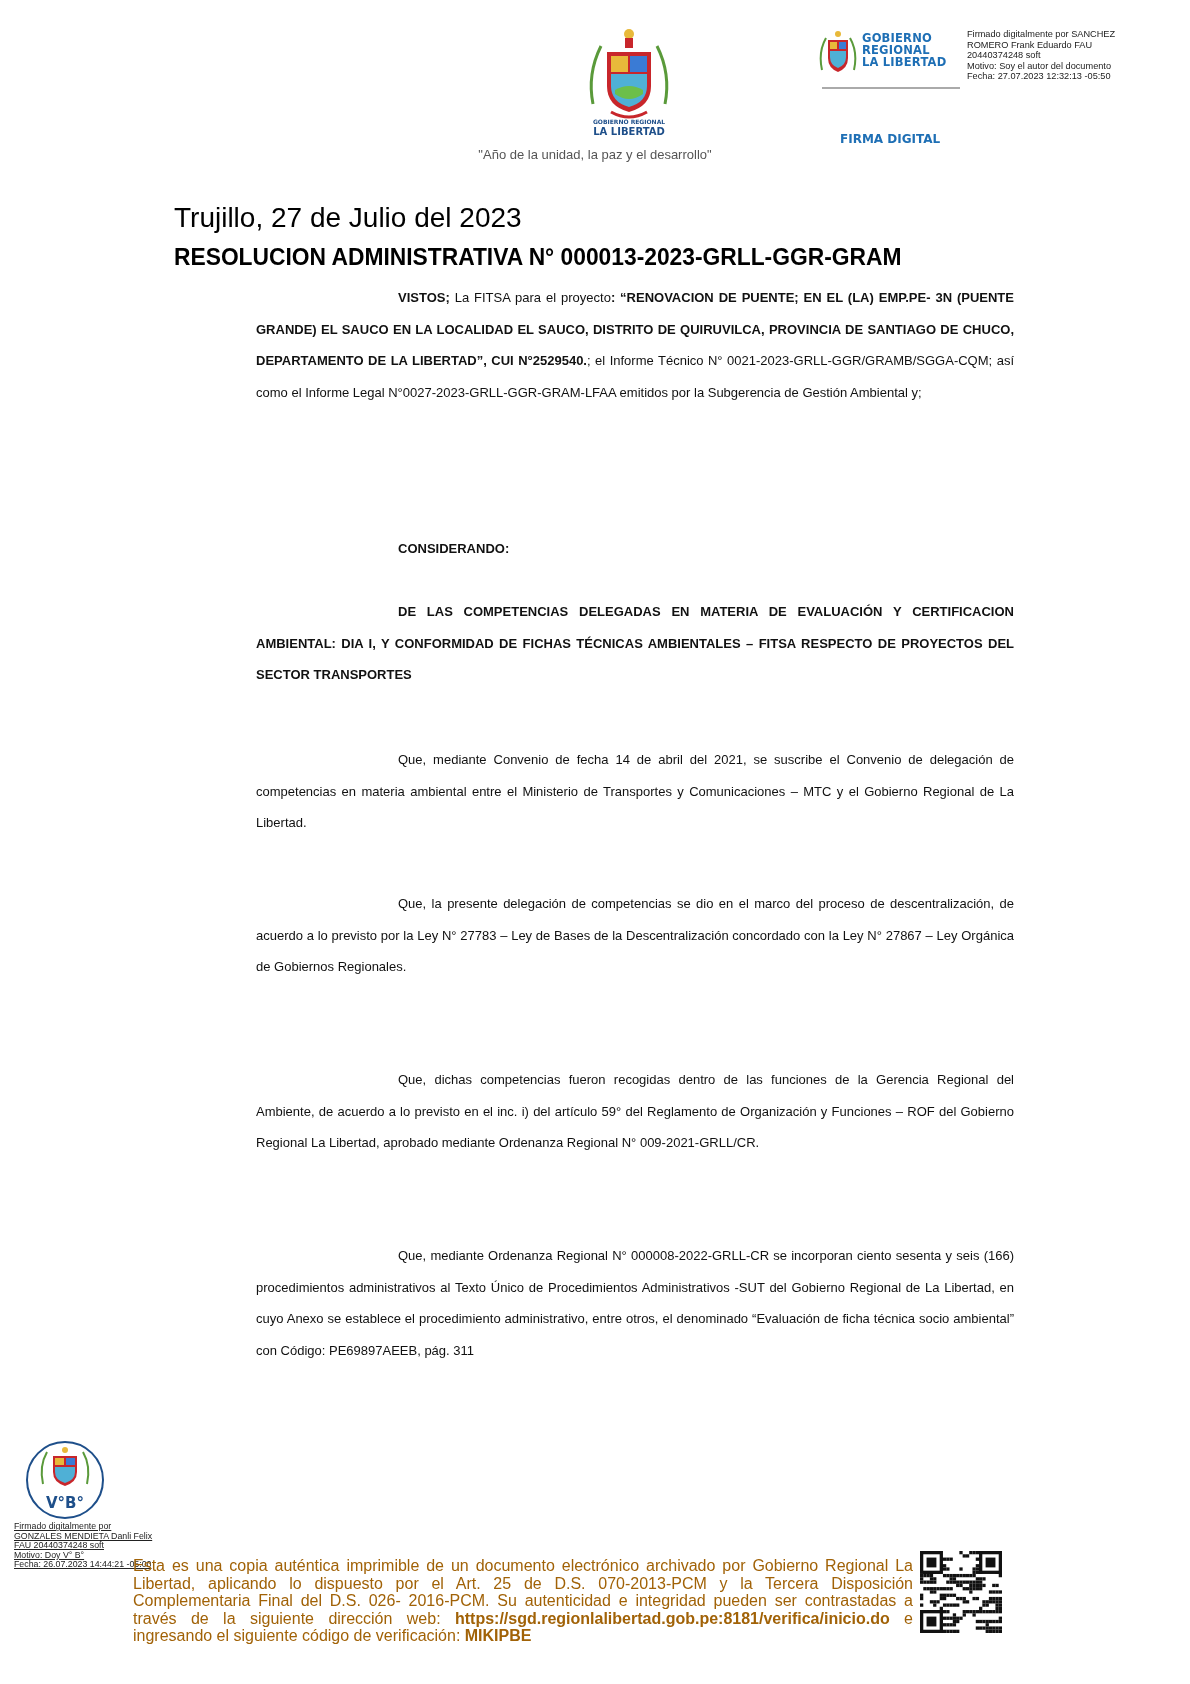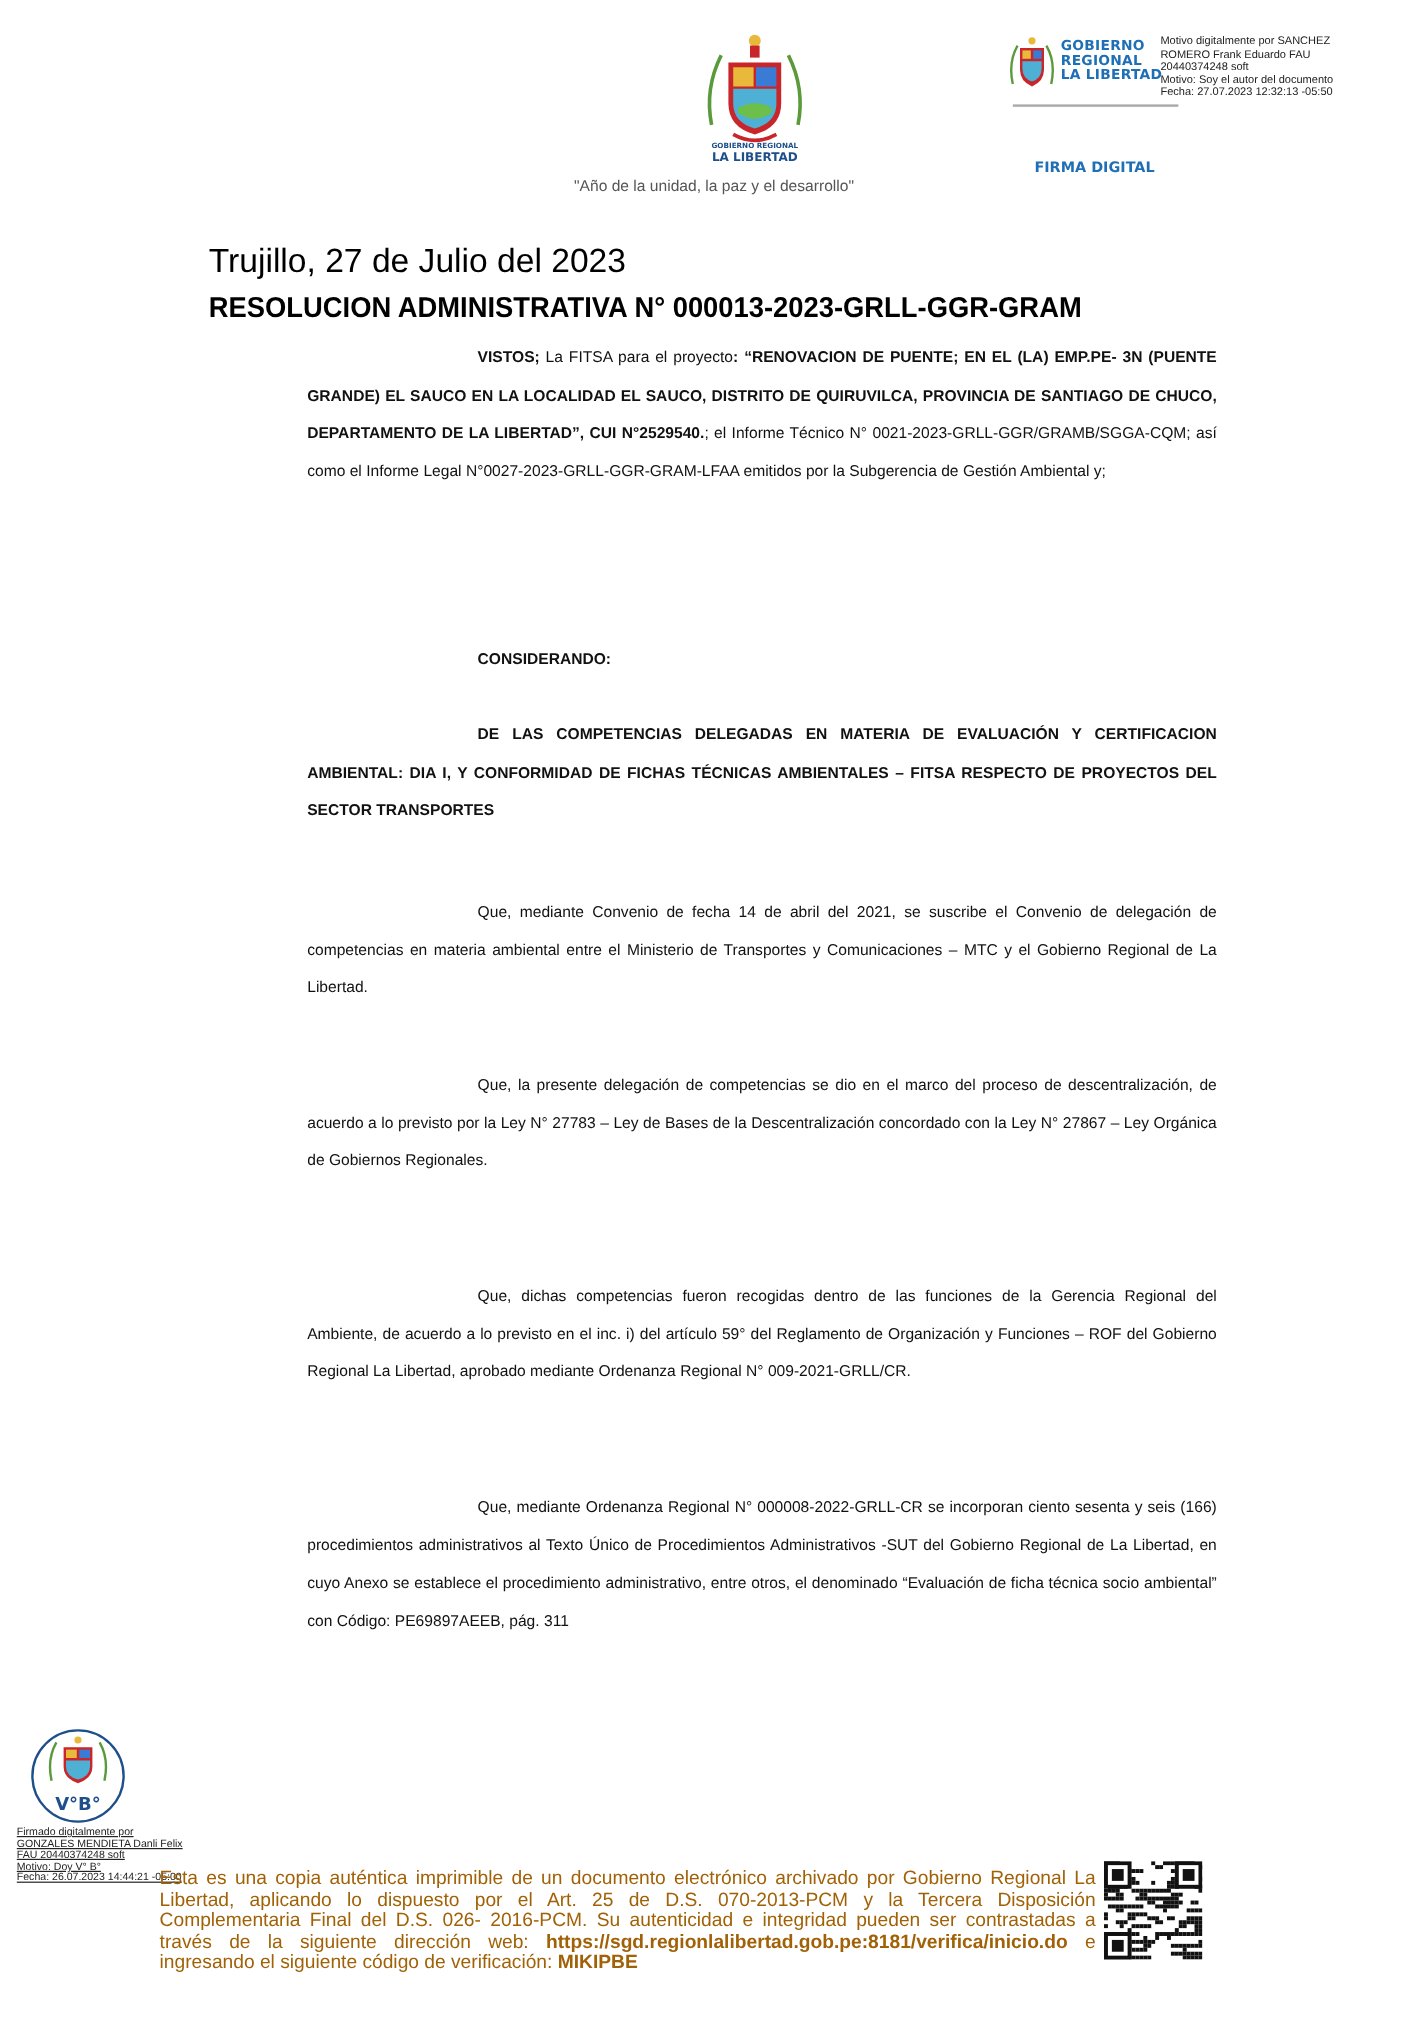--- a/index.html
+++ b/index.html
@@ -1,21 +1,21 @@
 <!DOCTYPE html>
 <html><head>
 <meta charset="utf-8">
 <style>
   html, body { margin: 0; padding: 0; background: #ffffff; }
   body { width: 1190px; height: 1684px; position: relative; overflow: hidden; color: #000; font-family: "Liberation Sans", sans-serif; }
 
   .logo-center { position: absolute; left: 571px; top: 24px; width: 116px; height: 126px; }
   .motto { position: absolute; left: 0; width: 1190px; top: 147px; text-align: center; font-family: "Liberation Sans", sans-serif; font-size: 13px; color: #555; }
 
-  .firma-block { position: absolute; left: 840px; top: 28px; width: 150px; height: 70px; }
+  .firma-block { position: absolute; left: 818px; top: 28px; width: 150px; height: 70px; }
   .firma-crest { position: absolute; left: 0; top: 2px; width: 40px; height: 52px; }
   .firma-name { position: absolute; left: 44px; top: 4px; font-family: "DejaVu Sans", sans-serif; font-weight: bold; color: #1e6fb5; font-size: 11.5px; line-height: 12px; letter-spacing: 0.2px; }
   .firma-line { position: absolute; left: 4px; top: 59px; width: 138px; height: 2px; background: #aaa; }
   .firma-label { position: absolute; left: 22px; top: 62px; font-family: "DejaVu Sans", sans-serif; font-weight: bold; color: #1e6fb5; font-size: 12px; margin-top: 42px; }
   .firma-text { position: absolute; left: 967px; top: 29px; font-size: 9.2px; line-height: 10.5px; color: #222; white-space: nowrap; }
 
   .date-line { position: absolute; left: 174px; top: 202px; font-size: 28px; font-family: "Liberation Sans", sans-serif; }
   .res-title { position: absolute; left: 174px; top: 243px; font-size: 24px; font-weight: bold; font-family: "Liberation Sans", sans-serif; transform: scaleX(0.95); transform-origin: left; white-space: nowrap; }
 
   .body-text { position: absolute; left: 256px; width: 758px; font-family: "Liberation Sans", sans-serif; font-size: 13px; line-height: 31.5px; text-align: justify; color: #111; }
@@ -69,21 +69,21 @@
   </svg>
   <div class="firma-name">
     <div>GOBIERNO</div>
     <div>REGIONAL</div>
     <div>LA LIBERTAD</div>
   </div>
   <div class="firma-line"></div>
   <div class="firma-label">FIRMA DIGITAL</div>
 </div>
 <div class="firma-text">
-  <div>Motivo digitalmente por SANCHEZ</div>
+  <div>Firmado digitalmente por SANCHEZ</div>
   <div>ROMERO Frank Eduardo FAU</div>
   <div>20440374248 soft</div>
   <div>Motivo: Soy el autor del documento</div>
   <div>Fecha: 27.07.2023 12:32:13 -05:50</div>
 </div>
 
 <div class="date-line">Trujillo, 27 de Julio del 2023</div>
 <div class="res-title">RESOLUCION ADMINISTRATIVA N° 000013-2023-GRLL-GGR-GRAM</div>
 
 <div class="body-text p-vistos"><span class="indent"></span><span class="b">VISTOS;</span><span> La FITSA para el proyecto</span><span class="b">: “RENOVACION DE PUENTE; EN EL (LA) EMP.PE- 3N (PUENTE GRANDE) EL SAUCO EN LA LOCALIDAD EL SAUCO, DISTRITO DE QUIRUVILCA, PROVINCIA DE SANTIAGO DE CHUCO, DEPARTAMENTO DE LA LIBERTAD”, CUI N°2529540.</span><span>; el Informe Técnico N° 0021-2023-GRLL-GGR/GRAMB/SGGA-CQM; así como el Informe Legal N°0027-2023-GRLL-GGR-GRAM-LFAA emitidos por la Subgerencia de Gestión Ambiental y;</span></div>

